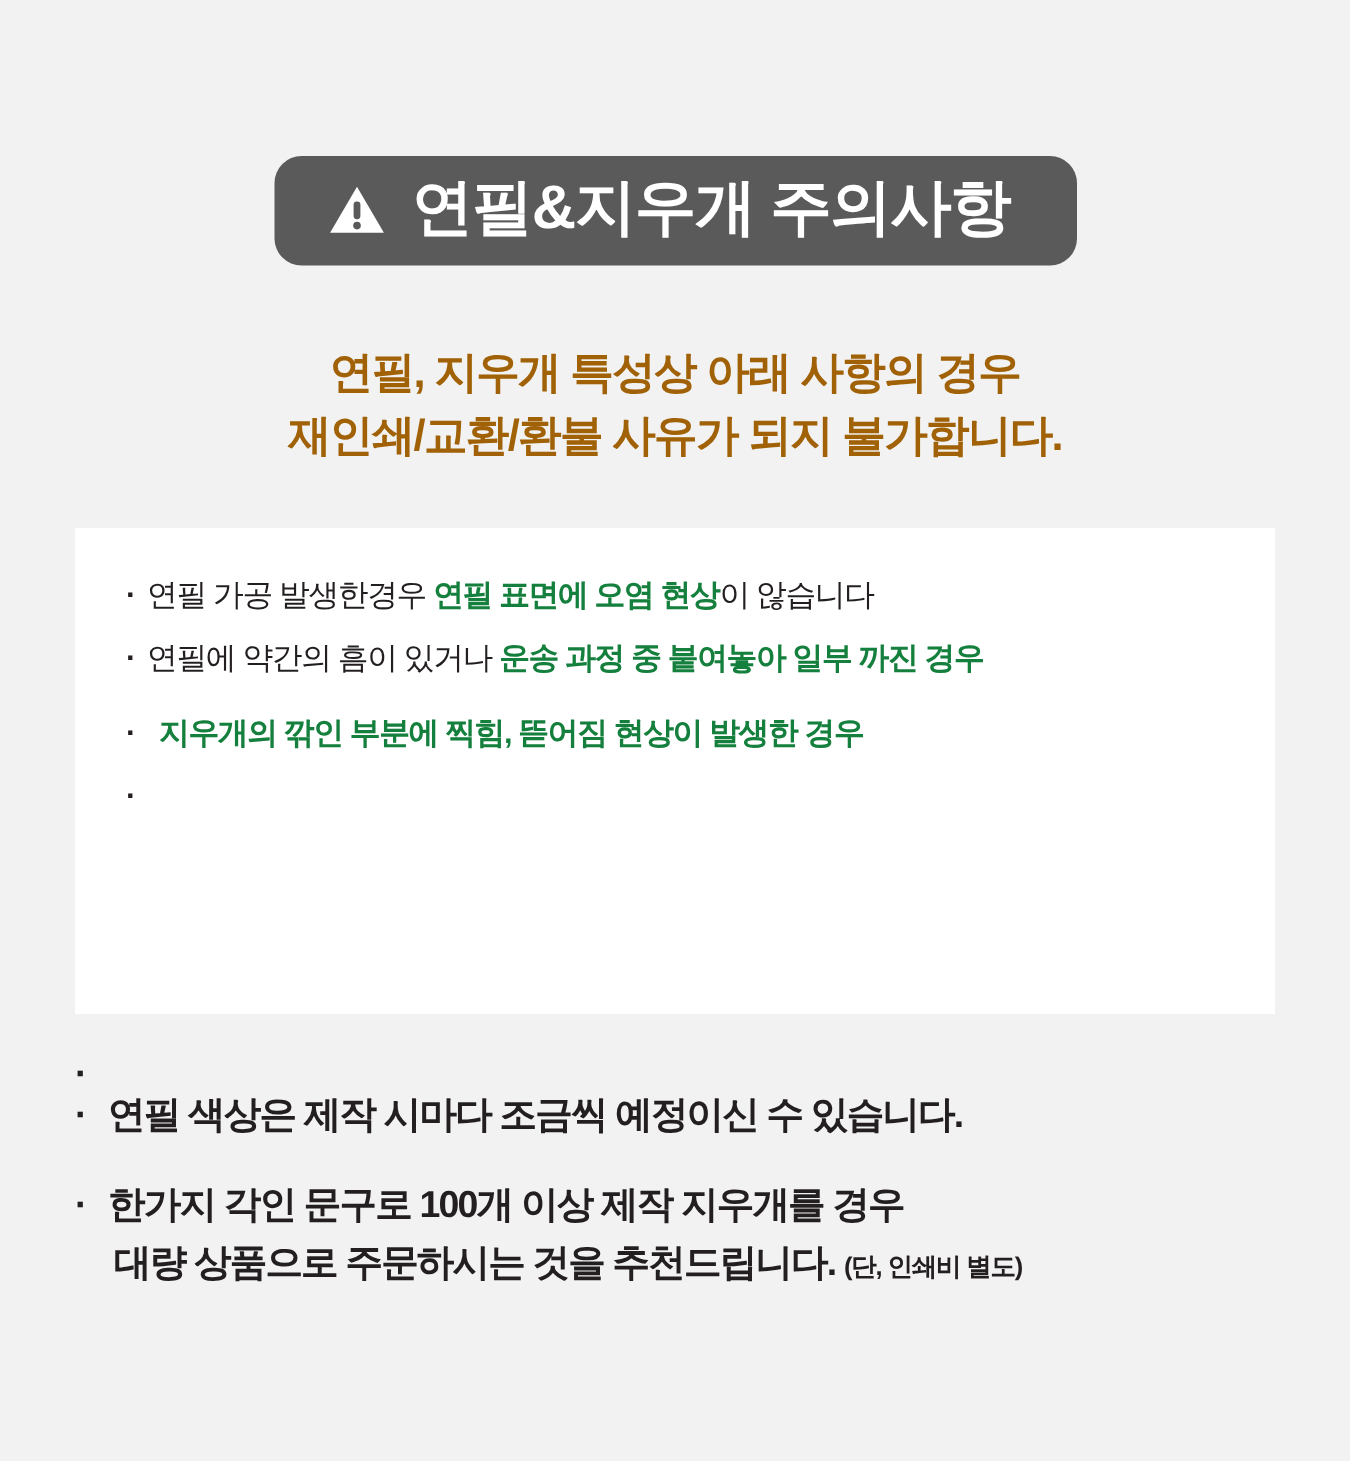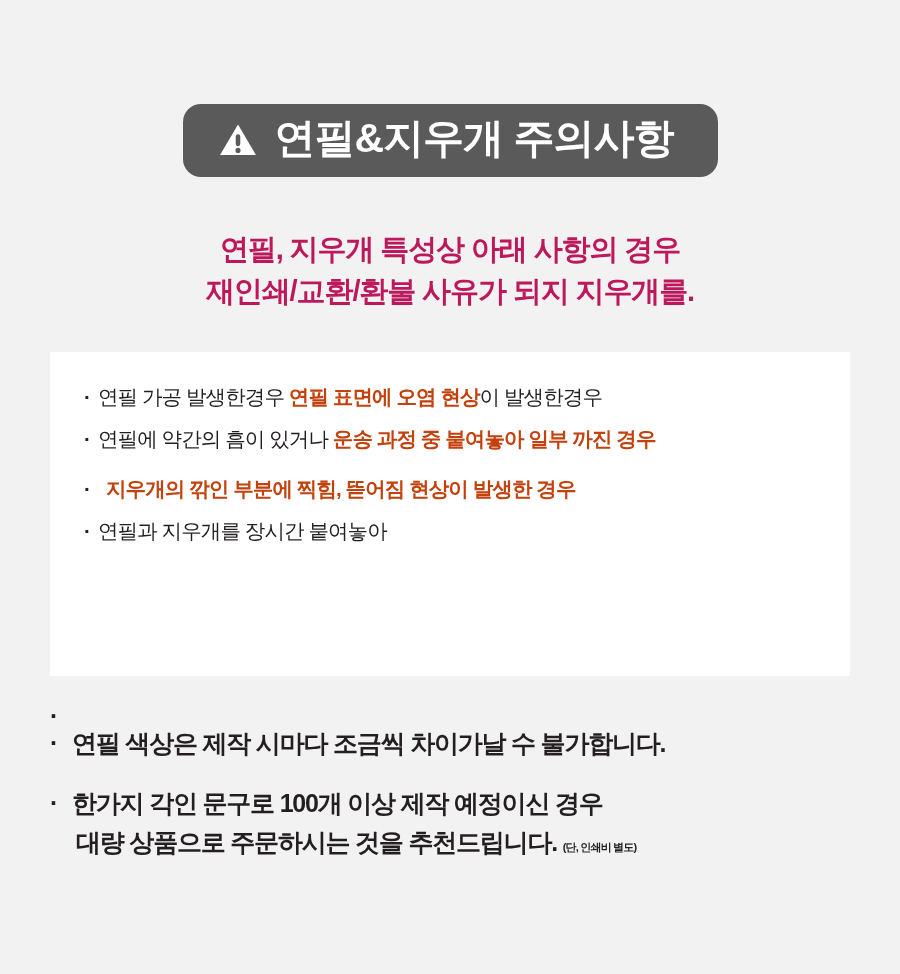--- a/index.html
+++ b/index.html
@@ -58,21 +58,21 @@
   .lead {
     position: absolute;
     top: 228px;
     left: 0;
     width: 900px;
     text-align: center;
     font-size: 29px;
     font-weight: bold;
     line-height: 1.45;
     letter-spacing: -1.1px;
-    color: #be185d;
+    color: #a16207;
   }
 
   
   .card {
     position: absolute;
     top: 352px;
     left: 50px;
     width: 800px;
     height: 324px;
     background: #ffffff;
@@ -96,21 +96,21 @@
     top: 0;
     color: #231f20;
     font-weight: bold;
   }
   .card-list li .l2 {
     display: block;
     padding-left: 8px;
     margin-top: 21px;
   }
   .red {
-    color: #c2410c;
+    color: #15803d;
     font-weight: bold;
   }
 
   
   .notes {
     position: absolute;
     top: 700px;
     left: 50px;
     width: 820px;
   }
@@ -128,21 +128,21 @@
     position: absolute;
     left: 0;
     top: 0;
   }
   .note .l2 {
     display: block;
     margin-top: 7px;
     padding-left: 4px;
   }
   .note .small {
-    font-size: 11px;
+    font-size: 17px;
     font-weight: bold;
     letter-spacing: -0.8px;
   }
 </style>
 </head>
 <body>
 
 <div class="page">
 
   <div class="badge-wrap">
@@ -153,61 +153,60 @@
           <rect x="17.6" y="12" width="4.8" height="12.5" rx="2.2" fill="#5a5a5a"></rect>
           <circle cx="20" cy="29" r="2.7" fill="#5a5a5a"></circle>
         </svg>
       </span>
       <span class="badge-title">연필&amp;지우개 주의사항</span>
     </div>
   </div>
 
   <div class="lead">
     <div>연필, 지우개 특성상 아래 사항의 경우</div>
-    <div>재인쇄/교환/환불 사유가 되지 지우개를.</div>
+    <div>재인쇄/교환/환불 사유가 되지 불가합니다.</div>
   </div>
 
   <div class="card">
     <ul class="card-list">
 
       <li>
         <span class="dot">·</span>
-        <span>연필 가공 발생한경우 </span><span class="red">연필 표면에 오염 현상</span><span>이 발생한경우</span>
+        <span>연필 가공 발생한경우 </span><span class="red">연필 표면에 오염 현상</span><span>이 않습니다</span>
       </li>
 
       <li>
         <span class="dot">·</span>
         <span>연필에 약간의 흠이 있거나 </span><span class="red">운송 과정 중 붙여놓아 일부 까진 경우</span><span></span>
       </li>
 
       <li>
         <span class="dot">·</span>
         <span class="l2 red">지우개의 깎인 부분에 찍힘, 뜯어짐 현상이 발생한 경우</span>
       </li>
 
       <li>
         <span class="dot">·</span>
-        <span>연필과 지우개를 장시간 붙여놓아</span>
       </li>
 
     </ul>
   </div>
 
   <div class="notes">
 
     <div class="note">
       <span class="dot">·</span>
     </div>
 
     <div class="note">
       <span class="dot">·</span>
-      <span>연필 색상은 제작 시마다 조금씩 차이가날 수 불가합니다.</span>
+      <span>연필 색상은 제작 시마다 조금씩 예정이신 수 있습니다.</span>
     </div>
 
     <div class="note">
       <span class="dot">·</span>
-      <span>한가지 각인 문구로 100개 이상 제작 예정이신 경우</span>
+      <span>한가지 각인 문구로 100개 이상 제작 지우개를 경우</span>
       <span class="l2"><span>대량 상품으로 주문하시는 것을 추천드립니다.</span> <span class="small">(단, 인쇄비 별도)</span></span>
     </div>
 
   </div>
 
 </div>
 
 </body></html>

